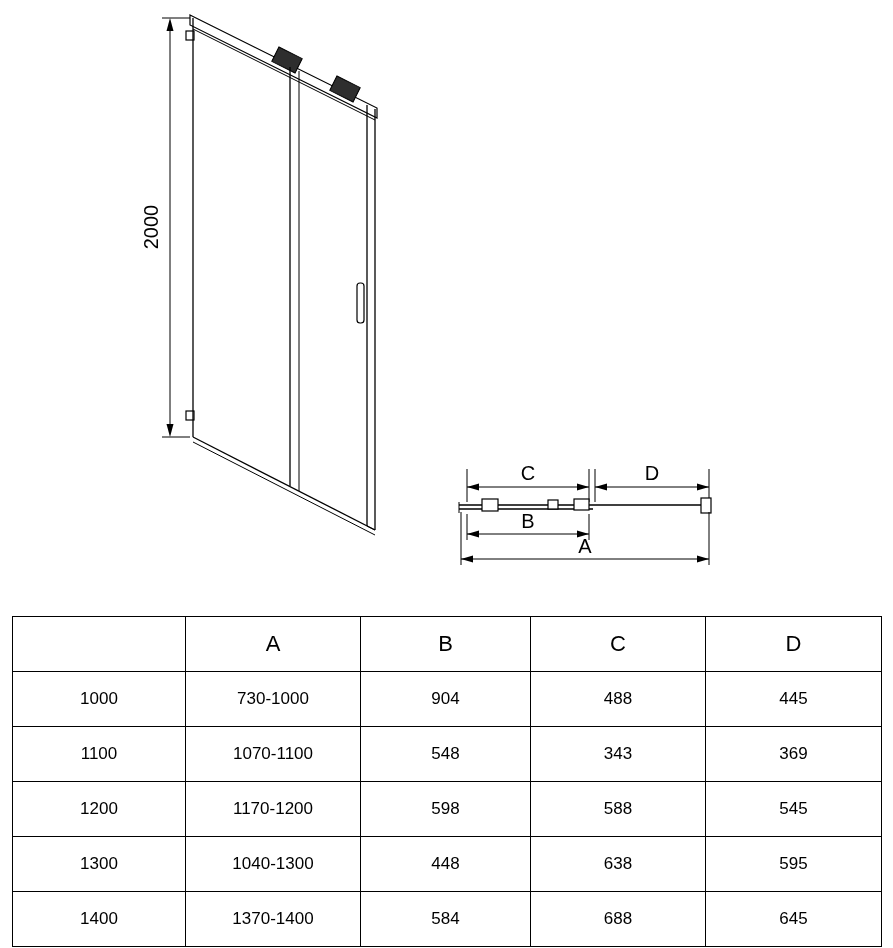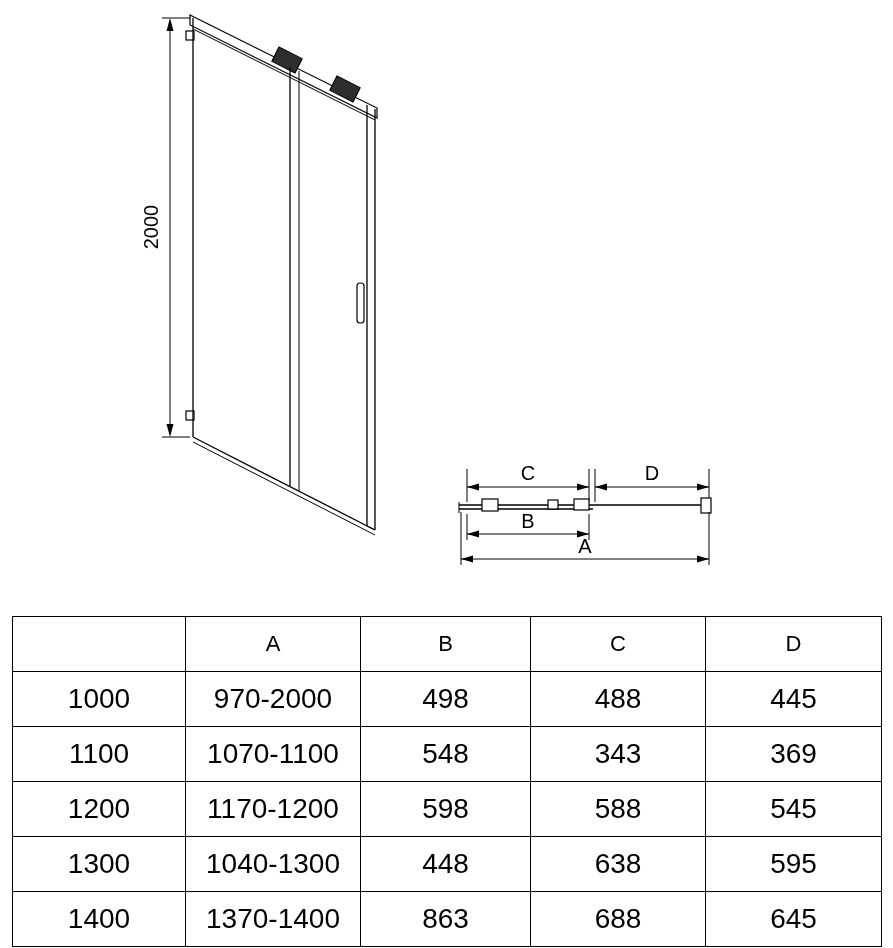--- a/index.html
+++ b/index.html
@@ -14,21 +14,21 @@
   svg .thin { stroke:#000; stroke-width:1;   fill:none; }
   svg .wht  { fill:#ffffff; stroke:#000; stroke-width:1.2; }
   svg .blk  { fill:#2e2e2e; stroke:#000; stroke-width:1; }
   svg .arr  { fill:#000; stroke:none; }
   svg text  { font-family:"Liberation Sans", sans-serif; font-size:20px; fill:#000; }
   .table-wrap { position:absolute; left:12px; top:616px; width:869px; }
   table { border-collapse:collapse; width:100%; table-layout:fixed; }
   th, td {
     border:1px solid #000; height:54px; padding:0;
     text-align:center; vertical-align:middle;
-    font-weight:400; font-size:28px; color:#000;
+    font-weight:400; font-size:17px; color:#000;
   }
   th { font-size:22px; }
 </style>
 </head>
 <body>
 
 <svg class="svg-front" width="260" height="545" viewBox="0 0 260 545">
 
   <g>
     <line class="thin" x1="50" y1="13" x2="22" y2="13"></line>
@@ -129,22 +129,22 @@
         <th></th>
         <th>A</th>
         <th>B</th>
         <th>C</th>
         <th>D</th>
       </tr>
     </thead>
     <tbody>
       <tr>
         <td>1000</td>
-        <td>970-2000</td>
-        <td>498</td>
+        <td>730-1000</td>
+        <td>904</td>
         <td>488</td>
         <td>445</td>
       </tr>
       <tr>
         <td>1100</td>
         <td>1070-1100</td>
         <td>548</td>
         <td>343</td>
         <td>369</td>
       </tr>
@@ -158,19 +158,19 @@
       <tr>
         <td>1300</td>
         <td>1040-1300</td>
         <td>448</td>
         <td>638</td>
         <td>595</td>
       </tr>
       <tr>
         <td>1400</td>
         <td>1370-1400</td>
-        <td>863</td>
+        <td>584</td>
         <td>688</td>
         <td>645</td>
       </tr>
     </tbody>
   </table>
 </div>
 
 </body></html>

